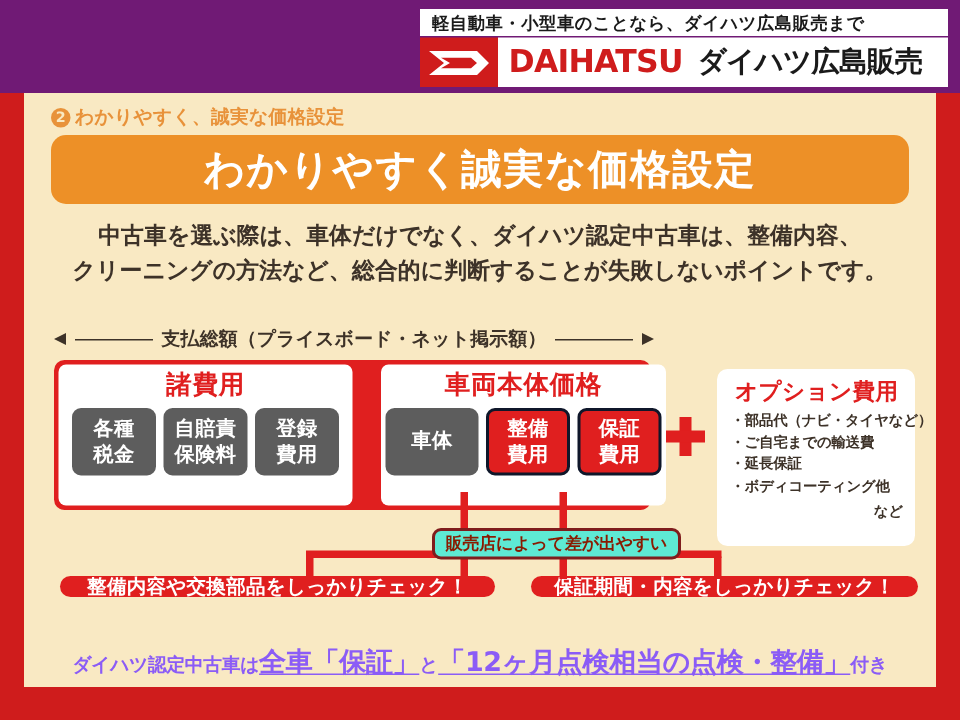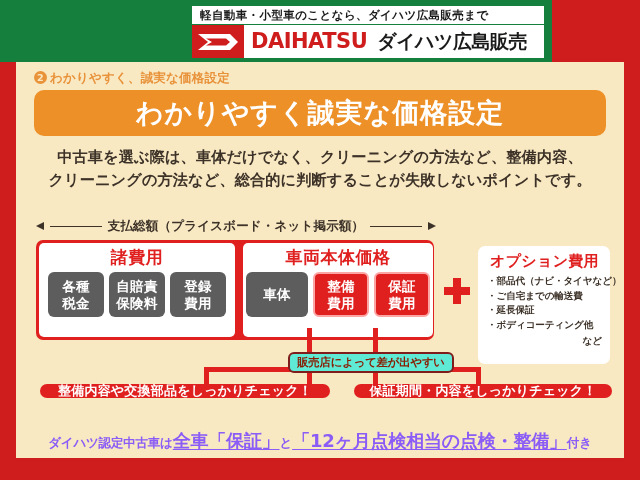--- a/index.html
+++ b/index.html
@@ -4,21 +4,21 @@
 <style>
   html,body{margin:0;padding:0;}
   body{
     width:640px;height:480px;overflow:hidden;
     background:#cf1c1c;
     font-family:"DejaVu Sans","Liberation Sans",sans-serif;
   }
   .page{position:relative;width:640px;height:480px;}
 
   
-  .header{position:absolute;left:0;top:0;width:552px;height:62px;background:#15803d;}
+  .header{position:absolute;left:0;top:0;width:640px;height:62px;background:#701a75;}
   .logo-block{position:absolute;right:8px;top:6px;width:352px;}
   .logo-tag{
     background:#ffffff;color:#1a1a1a;font-size:11.5px;line-height:16px;
     padding:1px 6px 1px 8px;letter-spacing:.4px;white-space:nowrap;
     text-align:left;font-weight:600;
   }
   .logo-row{display:flex;align-items:stretch;height:33px;margin-top:1px;}
   .logo-mark{
     width:52px;background:#cf1c1c;display:flex;align-items:center;justify-content:center;
   }
@@ -74,41 +74,41 @@
   }
   .m-arrow.right{
     border-top:4.5px solid transparent;border-bottom:4.5px solid transparent;
     border-left:8px solid #3d3228;
   }
 
   
   .cost-frame{
     position:absolute;left:20px;top:178px;width:398px;height:100px;
     background:#e01f1f;border-radius:7px;
-    display:flex;padding:3px;box-sizing:border-box;gap:8px;
+    display:flex;padding:3px;box-sizing:border-box;gap:19px;
   }
   .cost-box{
     background:#ffffff;border-radius:5px;flex:0 0 auto;
     display:flex;flex-direction:column;align-items:center;padding-top:4px;
     box-sizing:border-box;
   }
   .cost-box.misc{width:196px;}
   .cost-box.vehicle{width:190px;}
   .cost-head{
     color:#e01f1f;font-size:17px;font-weight:bold;letter-spacing:.5px;line-height:20px;
   }
   .chip-row{display:flex;gap:5px;margin-top:5px;justify-content:center;}
   .chip{
     width:56px;height:45px;border-radius:6px;
     display:flex;flex-direction:column;align-items:center;justify-content:center;
     font-size:13.5px;font-weight:bold;line-height:17px;letter-spacing:.3px;
     box-sizing:border-box;
   }
   .chip.gray{background:#5d5d5d;color:#ffffff;}
-  .chip.red{background:#e01f1f;color:#ffffff;border:2px solid #fca5a5;}
+  .chip.red{background:#e01f1f;color:#ffffff;border:2px solid #0f172a;}
   .chip.wide{width:62px;}
 
   
   .plus{
     position:absolute;left:428px;top:216px;width:26px;height:26px;
   }
   .plus:before,.plus:after{
     content:"";position:absolute;background:#e01f1f;
   }
   .plus:before{left:9px;top:0;width:8px;height:26px;}
@@ -192,21 +192,21 @@
 
     <div class="step-label">
       <span class="step-num">2</span><span>わかりやすく、誠実な価格設定</span>
     </div>
 
     <div class="title-banner">
       <span>わかりやすく誠実な価格設定</span>
     </div>
 
     <div class="lead">
-      <div>中古車を選ぶ際は、車体だけでなく、クリーニングの方法など、整備内容、</div>
+      <div>中古車を選ぶ際は、車体だけでなく、ダイハツ認定中古車は、整備内容、</div>
       <div>クリーニングの方法など、総合的に判断することが失敗しないポイントです。</div>
     </div>
 
     <div class="measure">
       <div class="m-arrow left"></div>
       <div class="m-line"></div>
       <div class="m-text">支払総額（プライスボード・ネット掲示額）</div>
       <div class="m-line"></div>
       <div class="m-arrow right"></div>
     </div>

